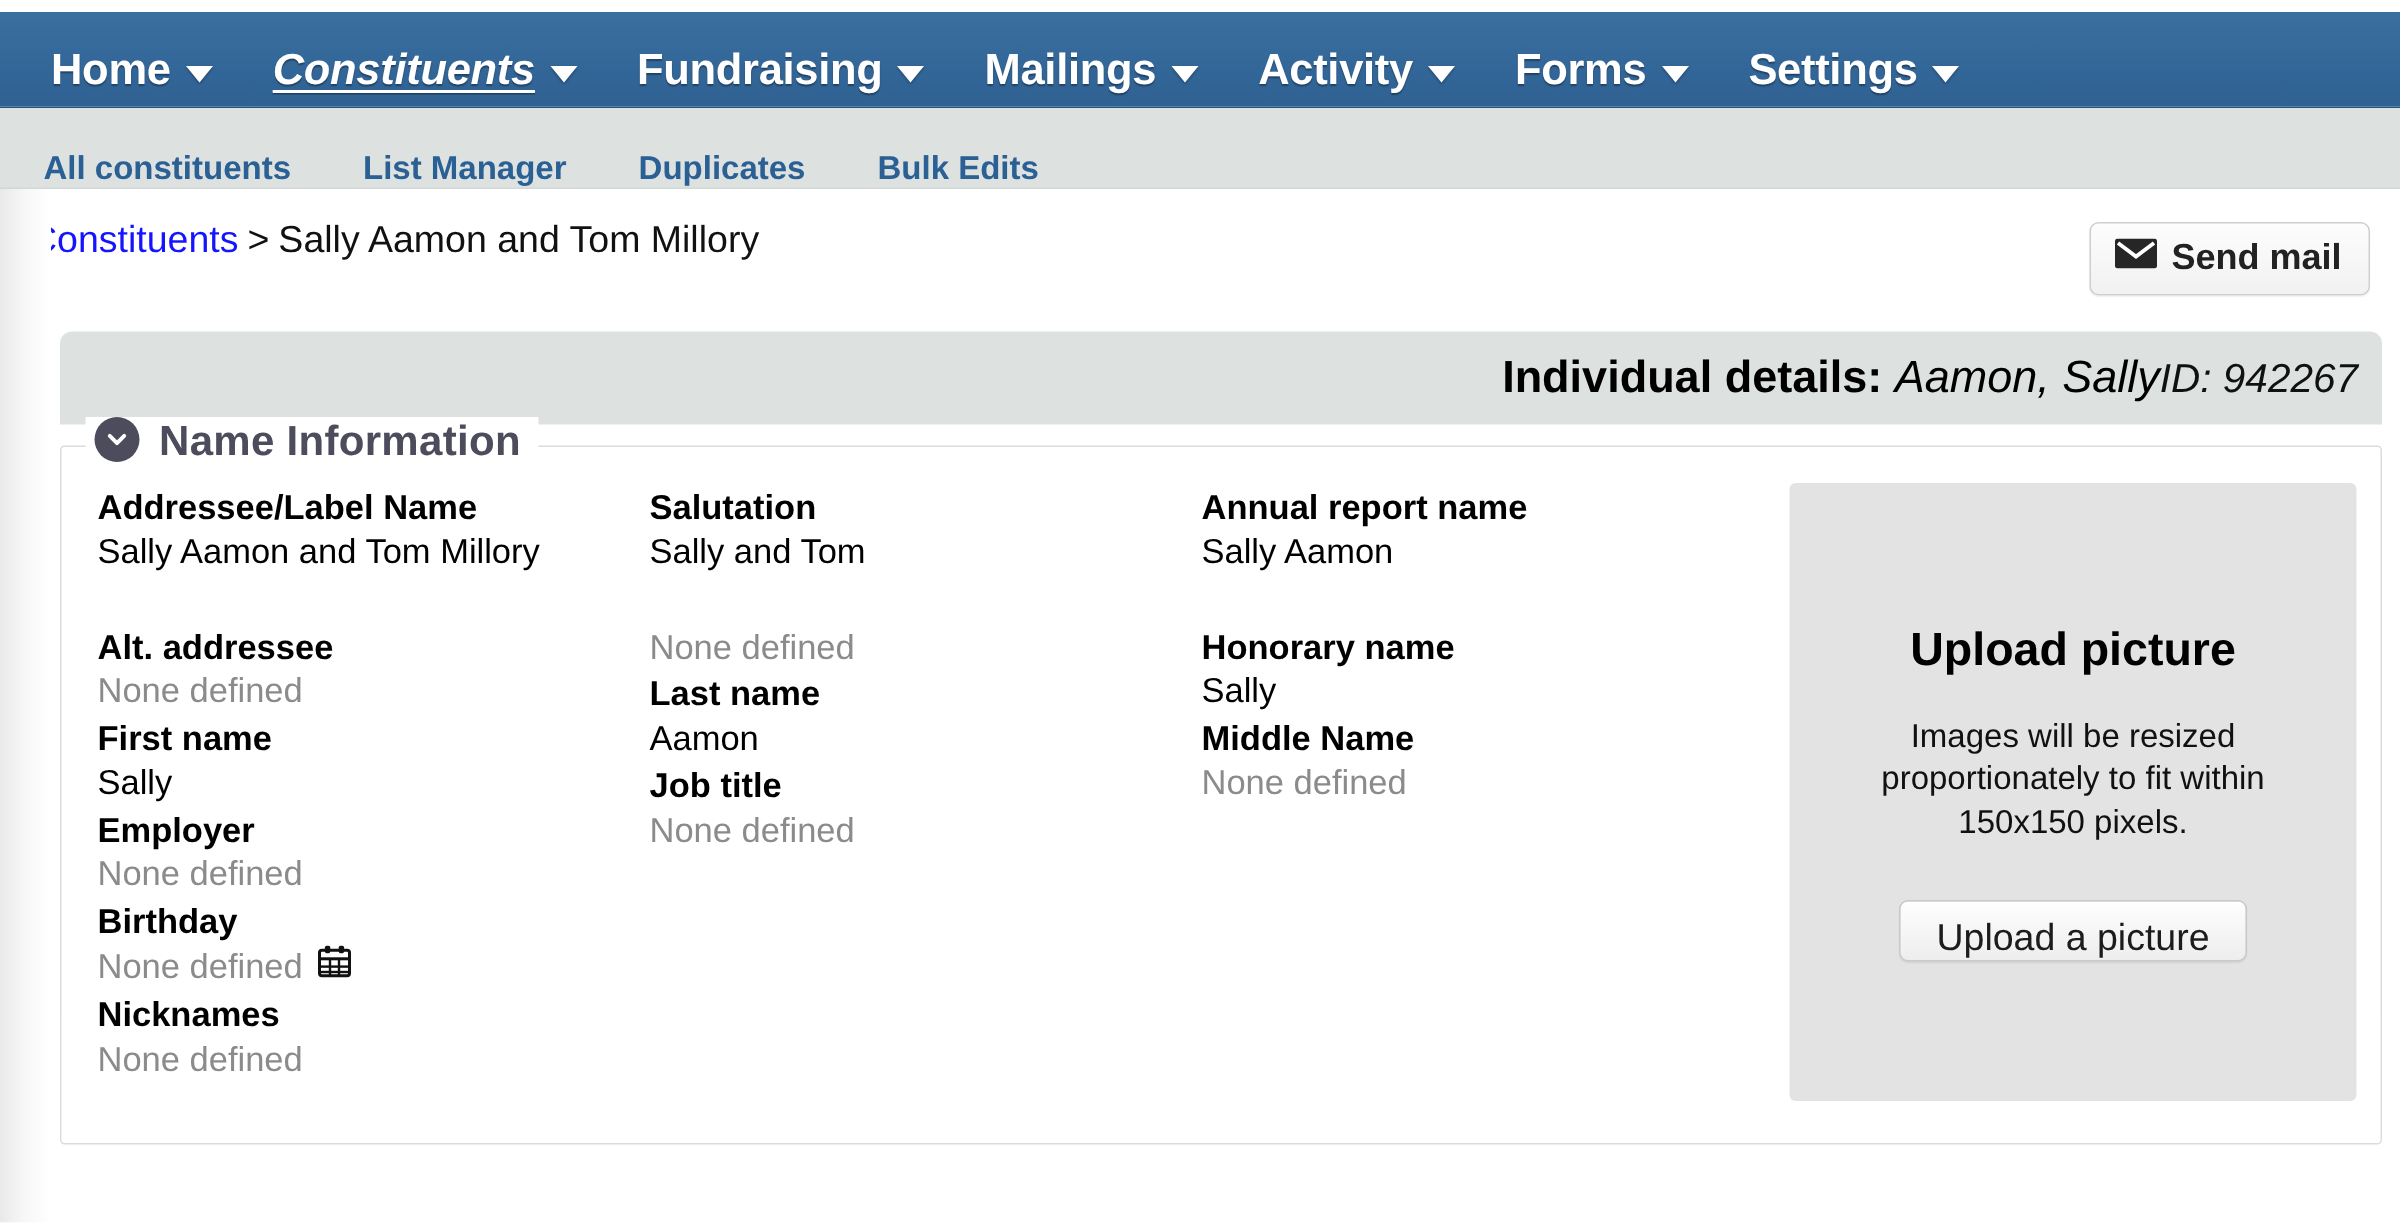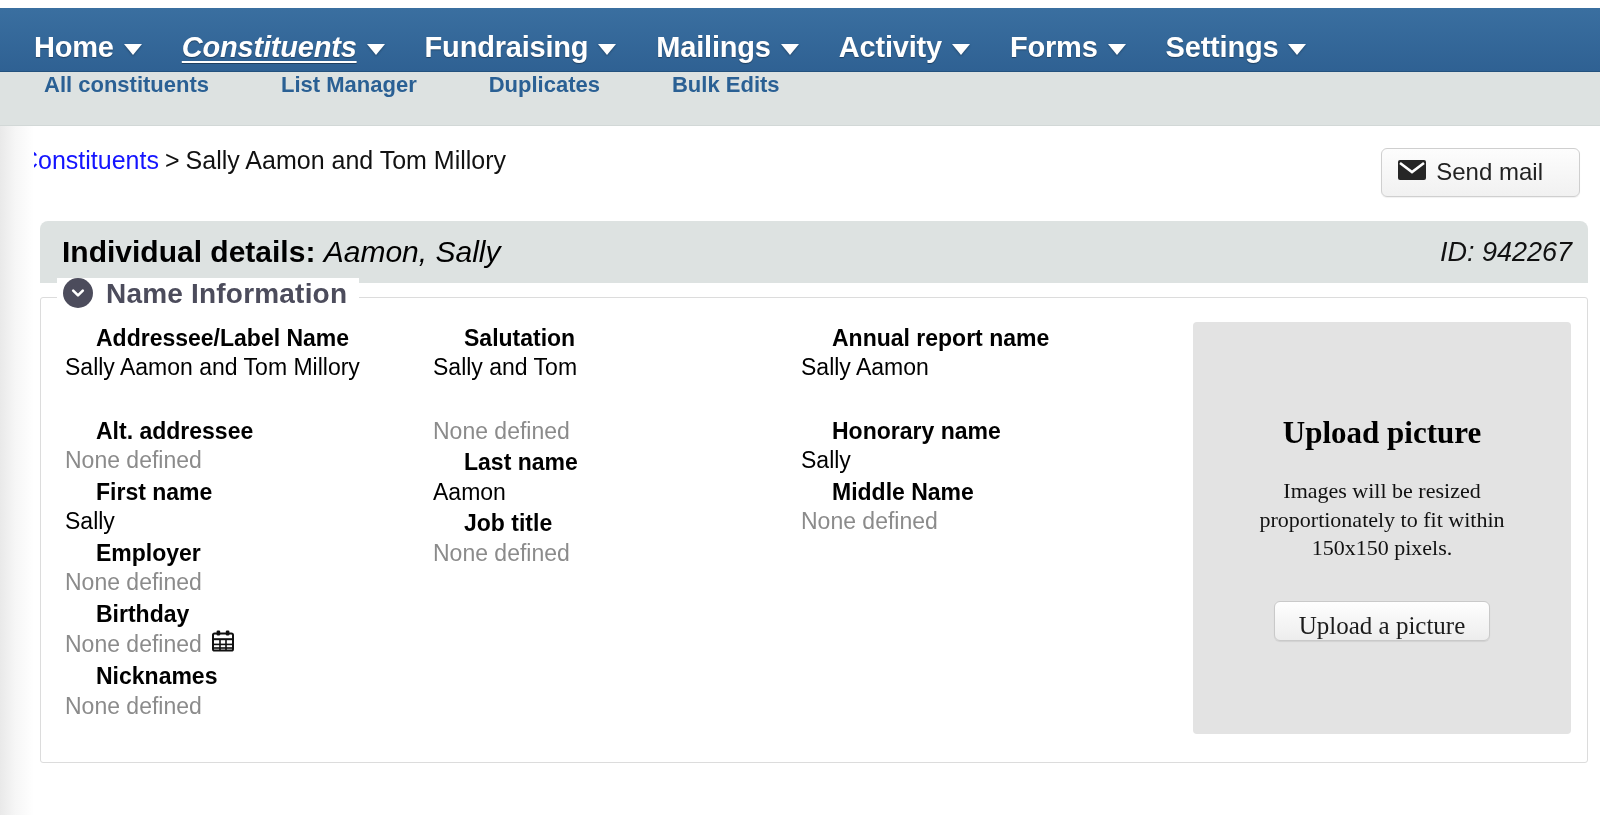--- a/index.html
+++ b/index.html
@@ -55,24 +55,23 @@
     display: inline-block;
     margin-top: 4px;
     filter: drop-shadow(0 1px 1px rgba(0,0,0,.3));
   }
 
   
   .subnav {
     height: 54px;
     background: #dde2e1;
     display: flex;
-    align-items: flex-start;
-    padding-left: 20px;
+    align-items: flex-end;
+    padding-left: 5px;
     border-bottom: 1px solid #d2d8d7;
-    gap: 24px;
   }
   .subnav-item {
     color: #2a6094;
     font-size: 22px;
     font-weight: bold;
     padding: 0 24px;
     cursor: pointer;
     white-space: nowrap;
   }
 
@@ -112,37 +111,38 @@
 
   .send-mail-btn {
     display: inline-flex;
     align-items: center;
     gap: 10px;
     font-size: 24px;
     color: #222222;
     background: linear-gradient(180deg,#fdfdfd 0%, #f1f1f1 100%);
     border: 1px solid #cfcfcf;
     border-radius: 6px;
-    padding: 9px 36px 10px 16px;
+    padding: 9px 18px 10px 16px;
     cursor: pointer;
     box-shadow: 0 1px 1px rgba(0,0,0,.06);
     white-space: nowrap;
     margin-right: 6px;
+    font-weight: bold;
   }
   .env-icon { display: block; }
 
   
   .details-bar {
     margin: 24px 12px 0 40px;
     background: #dde2e1;
     border-radius: 8px 8px 0 0;
     height: 62px;
     display: flex;
     align-items: center;
-    justify-content: space-between;
+    justify-content: flex-end;
     padding: 0 16px 0 22px;
   }
   .details-title {
     font-size: 30px;
     color: #000;
     white-space: nowrap;
   }
   .details-title b { font-weight: bold; }
   .details-title i { font-style: italic; }
   .details-id {
@@ -197,21 +197,20 @@
   .col { width: 368px; flex: none; }
   .col.col3 { width: 368px; }
   .field { margin-bottom: 2px; }
   .field.gap { margin-bottom: 34px; }
   .f-label {
     font-size: 23px;
     font-weight: bold;
     color: #000000;
     line-height: 1.28;
     white-space: nowrap;
-    margin-left: 31px;
   }
   .f-value {
     font-size: 23px;
     color: #000000;
     line-height: 1.28;
     white-space: nowrap;
   }
   .f-value.none { color: #8b8b8b; }
   .f-value.with-icon { display: flex; align-items: center; gap: 9px; }
   .cal-icon { display: inline-block; }
@@ -223,21 +222,20 @@
     min-height: 412px;
     background: #e3e3e3;
     border-radius: 4px;
     display: flex;
     flex-direction: column;
     align-items: center;
     justify-content: center;
     padding: 20px;
     margin-right: 2px;
     margin-top: -2px;
-    font-family: Liberation Serif, serif;
   }
   .upload-title {
     font-size: 31px;
     font-weight: bold;
     color: #000;
     margin-bottom: 26px;
   }
   .upload-desc {
     font-size: 22px;
     color: #111;

